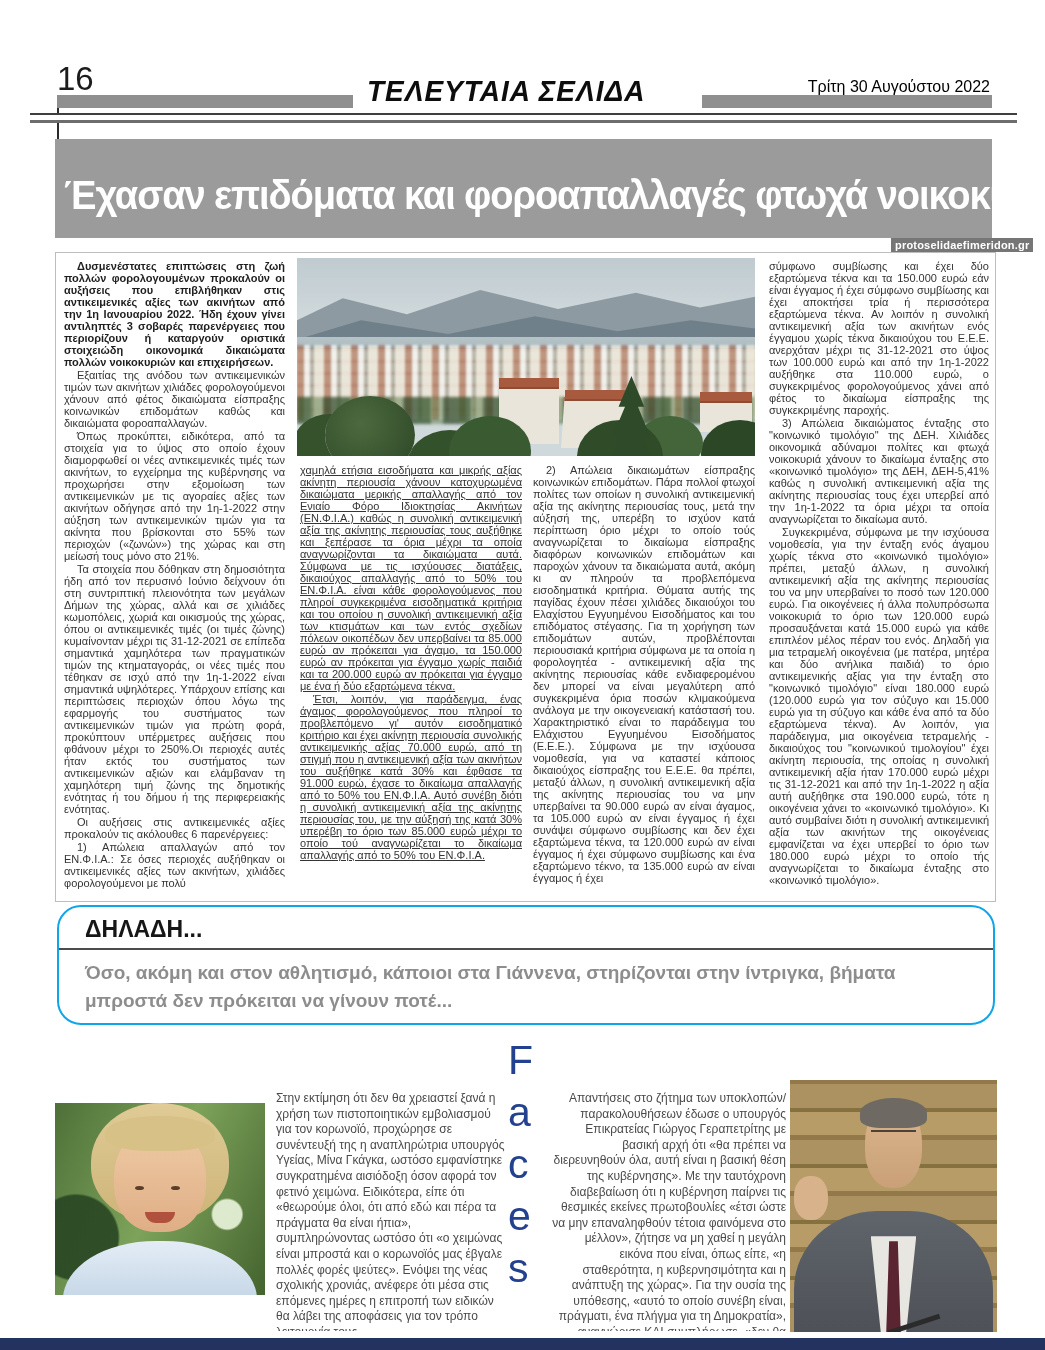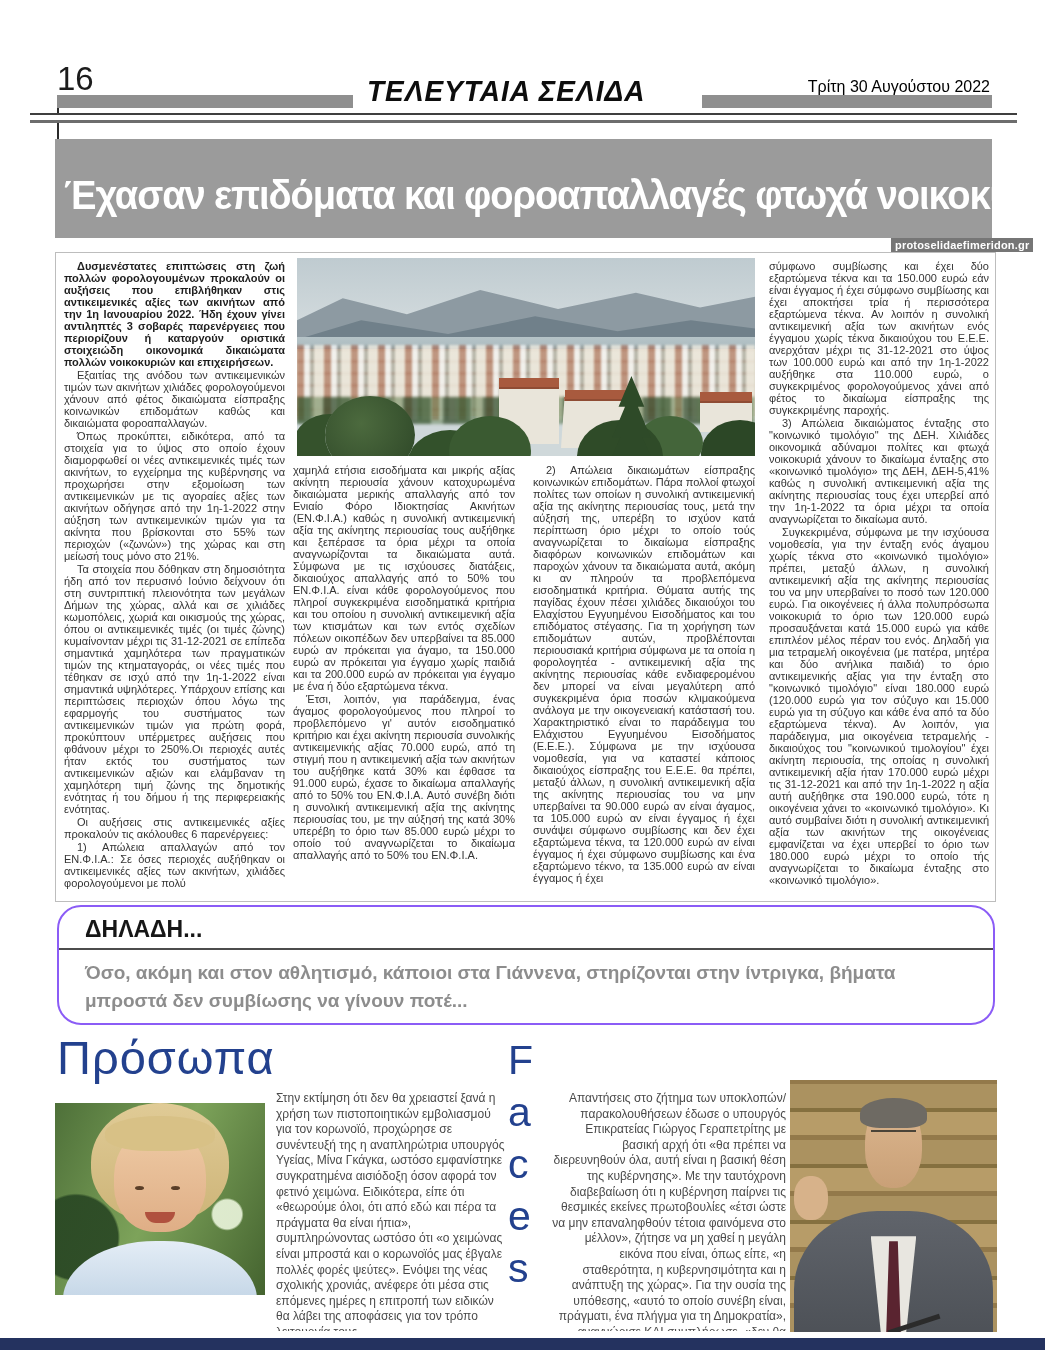--- a/index.html
+++ b/index.html
@@ -27,21 +27,21 @@
   .watermark{position:absolute;left:891px;top:238px;background:#767676;color:#fff;
              font-size:11px;font-weight:bold;padding:1px 4px;letter-spacing:.2px;}
 
   
   .article-frame{position:absolute;left:55px;top:252px;width:939px;height:648px;border:1px solid #bdbdbd;}
   .col{position:absolute;font-size:11px;line-height:12px;color:#343434;text-align:justify;overflow:hidden;}
   .col p{margin:0 0 1px 0;text-indent:13px;}
   .col p.noindent{text-indent:0;}
   .col p.lead{font-weight:bold;color:#1e1e1e;}
   #col1{left:64px;top:260px;width:221px;height:634px;}
-  #col2{left:293px;top:464px;width:222px;height:430px;}
+  #col2{left:300px;top:464px;width:222px;height:430px;text-decoration:underline;}
   #col3{left:533px;top:464px;width:222px;height:430px;}
   #col4{left:769px;top:260px;width:220px;height:634px;}
 
   
   .city-photo{position:absolute;left:297px;top:258px;width:458px;height:198px;overflow:hidden;background:#cfd8da;}
   .cp-sky{position:absolute;left:0;right:0;top:0;height:45%;background:linear-gradient(#bfcbd0,#d8dfe1);}
   .cp-mountains-far{position:absolute;left:0;right:0;top:6%;height:34%;background:#8d9aa2;
      clip-path:polygon(0 75%,10% 42%,24% 66%,40% 30%,57% 58%,74% 34%,88% 56%,100% 40%,100% 100%,0 100%);}
   .cp-mountains-near{position:absolute;left:0;right:0;top:16%;height:28%;background:#70808a;
      clip-path:polygon(0 90%,14% 55%,33% 80%,52% 48%,70% 75%,86% 55%,100% 70%,100% 100%,0 100%);}
@@ -58,21 +58,21 @@
   .cp-house2{left:58%;bottom:4%;width:66px;height:58px;transform:skewX(-4deg);}
   .cp-house3{left:88%;bottom:12%;width:52px;height:40px;}
   .cp-fg-trees{position:absolute;left:28px;bottom:-18px;width:90px;height:78px;border-radius:50%;
      background:radial-gradient(circle at 40% 35%,#4c6a3e,#2c4526);
      box-shadow:-40px 10px 0 -8px #35522c,120px 16px 0 -4px #3a5a31,250px 22px 0 -2px #2f4b28,
                 300px 8px 0 -12px #44653a,370px 18px 0 -6px #2c4726,80px 34px 0 0 #33512b;}
   .cp-conifer{position:absolute;left:68%;bottom:-4%;width:46px;height:88px;background:#2e4a28;
      clip-path:polygon(50% 0,78% 35%,64% 35%,92% 70%,74% 70%,100% 100%,0 100%,26% 70%,8% 70%,36% 35%,22% 35%);}
 
   
-  .quote-box{position:absolute;left:57px;top:905px;width:934px;height:116px;border:2px solid #8b5cf6;
+  .quote-box{position:absolute;left:57px;top:905px;width:934px;height:116px;border:2px solid #0ea5e9;
              border-radius:24px;overflow:hidden;background:#fff;}
   .qb-title{padding:9px 26px 5px;font-size:23px;font-weight:bold;color:#161616;border-bottom:2px solid #4c4c4c;}
   .qb-text{padding:9px 26px 0;font-size:19px;font-weight:bold;color:#8d8d8d;line-height:1.45;}
 
   
   .prosopa-title{position:absolute;left:57px;top:1030px;font-size:47px;color:#23418e;letter-spacing:1px;}
   .faces-vertical{position:absolute;left:508px;top:1036px;display:flex;flex-direction:column;gap:4px;
                   color:#23418e;font-size:41px;line-height:48px;width:40px;text-align:left;}
   .faces-left-text{position:absolute;left:276px;top:1091px;width:230px;height:240px;
                    font-size:12px;line-height:15.6px;color:#4a4a4a;text-align:left;overflow:hidden;}
@@ -172,24 +172,23 @@
   </div>
 
   <div class="col" id="col4">
     <p class="noindent">σύμφωνο συμβίωσης και έχει δύο εξαρτώμενα τέκνα και τα 150.000 ευρώ εάν είναι έγγαμος ή έχει σύμφωνο συμβίωσης και έχει αποκτήσει τρία ή περισσότερα εξαρτώμενα τέκνα. Αν λοιπόν η συνολική αντικειμενική αξία των ακινήτων ενός έγγαμου χωρίς τέκνα δικαιούχου του Ε.Ε.Ε. ανερχόταν μέχρι τις 31-12-2021 στο ύψος των 100.000 ευρώ και από την 1η-1-2022 αυξήθηκε στα 110.000 ευρώ, ο συγκεκριμένος φορολογούμενος χάνει από φέτος το δικαίωμα είσπραξης της συγκεκριμένης παροχής.</p>
     <p>3) Απώλεια δικαιώματος ένταξης στο "κοινωνικό τιμολόγιο" της ΔΕΗ. Χιλιάδες οικονομικά αδύναμοι πολίτες και φτωχά νοικοκυριά χάνουν το δικαίωμα ένταξης στο «κοινωνικό τιμολόγιο» της ΔΕΗ, ΔΕΗ-5,41% καθώς η συνολική αντικειμενική αξία της ακίνητης περιουσίας τους έχει υπερβεί από την 1η-1-2022 τα όρια μέχρι τα οποία αναγνωρίζεται το δικαίωμα αυτό.</p>
     <p>Συγκεκριμένα, σύμφωνα με την ισχύουσα νομοθεσία, για την ένταξη ενός άγαμου χωρίς τέκνα στο «κοινωνικό τιμολόγιο» πρέπει, μεταξύ άλλων, η συνολική αντικειμενική αξία της ακίνητης περιουσίας του να μην υπερβαίνει το ποσό των 120.000 ευρώ. Για οικογένειες ή άλλα πολυπρόσωπα νοικοκυριά το όριο των 120.000 ευρώ προσαυξάνεται κατά 15.000 ευρώ για κάθε επιπλέον μέλος πέραν του ενός. Δηλαδή για μια τετραμελή οικογένεια (με πατέρα, μητέρα και δύο ανήλικα παιδιά) το όριο αντικειμενικής αξίας για την ένταξη στο "κοινωνικό τιμολόγιο" είναι 180.000 ευρώ (120.000 ευρώ για τον σύζυγο και 15.000 ευρώ για τη σύζυγο και κάθε ένα από τα δύο εξαρτώμενα τέκνα). Αν λοιπόν, για παράδειγμα, μια οικογένεια τετραμελής - δικαιούχος του "κοινωνικού τιμολογίου" έχει ακίνητη περιουσία, της οποίας η συνολική αντικειμενική αξία ήταν 170.000 ευρώ μέχρι τις 31-12-2021 και από την 1η-1-2022 η αξία αυτή αυξήθηκε στα 190.000 ευρώ, τότε η οικογένεια χάνει το «κοινωνικό τιμολόγιο». Κι αυτό συμβαίνει διότι η συνολική αντικειμενική αξία των ακινήτων της οικογένειας εμφανίζεται να έχει υπερβεί το όριο των 180.000 ευρώ μέχρι το οποίο τής αναγνωρίζεται το δικαίωμα ένταξης στο «κοινωνικό τιμολόγιο».</p>
   </div>
 
   <div class="quote-box">
     <div class="qb-title">ΔΗΛΑΔΗ...</div>
-    <div class="qb-text">Όσο, ακόμη και στον αθλητισμό, κάποιοι στα Γιάννενα, στηρίζονται στην ίντριγκα, βήματα μπροστά δεν συμβίωσης να γίνουν ποτέ...</div>
-  </div>
-
-  <div class="prosopa-title">Πρόσωπα</div>
+    <div class="qb-text">Όσο, ακόμη και στον αθλητισμό, κάποιοι στα Γιάννενα, στηρίζονται στην ίντριγκα, βήματα μπροστά δεν πρόκειται να γίνουν ποτέ...</div>
+  </div>
+
 
   <div class="gaga-photo" title="Πορτρέτο της αναπληρώτριας υπουργού Υγείας Μίνας Γκάγκα">
     <div class="gp-hair"></div>
     <div class="gp-face"></div>
     <div class="gp-fringe"></div>
     <div class="gp-eye l"></div>
     <div class="gp-eye r"></div>
     <div class="gp-smile"></div>
     <div class="gp-body"></div>
   </div>

